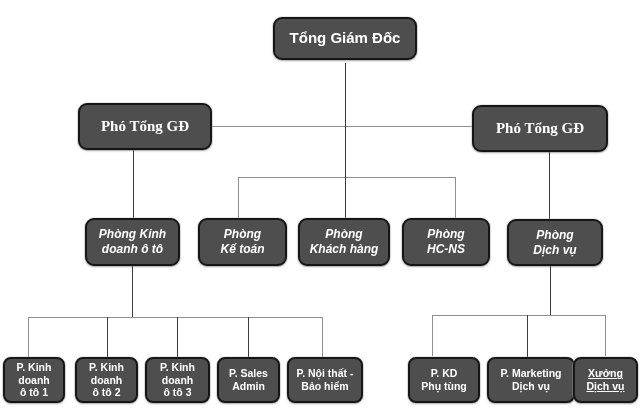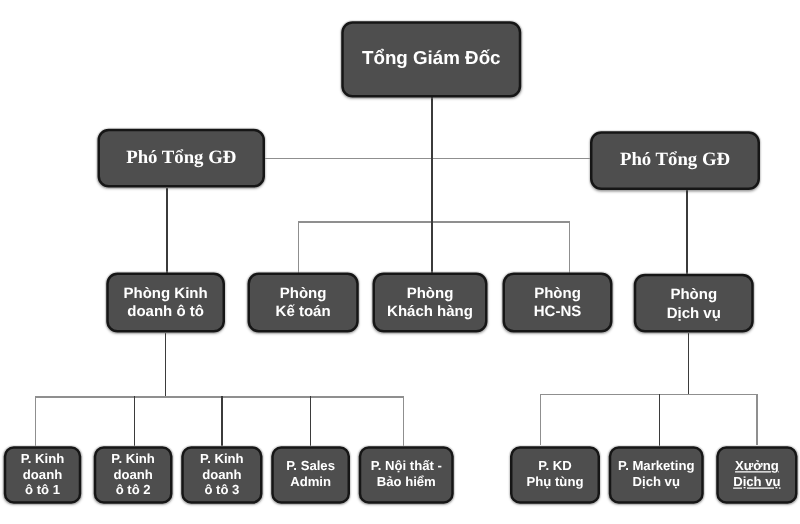--- a/index.html
+++ b/index.html
@@ -30,38 +30,38 @@
     background:var(--box-fill);
     border:2px solid var(--box-border);
     border-radius:9px;
     color:var(--box-text);
     font-weight:bold;
     line-height:1.22;
     box-shadow:0 1px 2px rgba(0,0,0,0.30), 0 0 0 1px rgba(200,200,200,0.35);
   }
   .lvl1{font-size:15px;}
   .lvl2{font-size:15px;font-family:Liberation Serif, serif;}
-  .lvl3{font-size:12px;}
+  .lvl3{font-size:12px;font-style:italic;}
   .lvl4{font-size:10.5px;border-radius:8px;}
 
-  .n-ceo      {left:273px;top:17px; width:144px;height:61px;}
+  .n-ceo      {left:273px;top:17px; width:144px;height:43px;}
   .n-dleft    {left:78px; top:103px;width:134px;height:47px;}
   .n-dright   {left:472px;top:105px;width:136px;height:47px;}
   .n-kdoto    {left:85px; top:218px;width:95px; height:48px;}
   .n-ketoan   {left:198px;top:218px;width:89px; height:48px;}
   .n-khach    {left:298px;top:218px;width:92px; height:48px;}
   .n-hcns     {left:402px;top:218px;width:88px; height:48px;}
   .n-dichvu   {left:507px;top:219px;width:96px; height:47px;}
   .n-kd1      {left:3px;  top:357px;width:62px; height:46px;}
   .n-kd2      {left:75px; top:357px;width:63px; height:46px;}
   .n-kd3      {left:145px;top:357px;width:65px; height:46px;}
   .n-sales    {left:217px;top:357px;width:63px; height:46px;}
   .n-noithat  {left:287px;top:357px;width:76px; height:46px;}
   .n-phutung  {left:408px;top:357px;width:72px; height:46px;}
-  .n-marketing{left:487px;top:357px;width:76px; height:46px;}
+  .n-marketing{left:487px;top:357px;width:88px; height:46px;}
   .n-xuong    {left:573px;top:357px;width:65px; height:46px;text-decoration:underline;}
 </style>
 </head>
 <body>
 
 <div class="stage">
 
   <svg class="wires" width="640" height="419" viewBox="0 0 640 419" shape-rendering="crispEdges">
     <g fill="none" stroke-width="1" stroke="#8f8f8f">
       <line x1="212" y1="126.5" x2="472" y2="126.5"></line>

